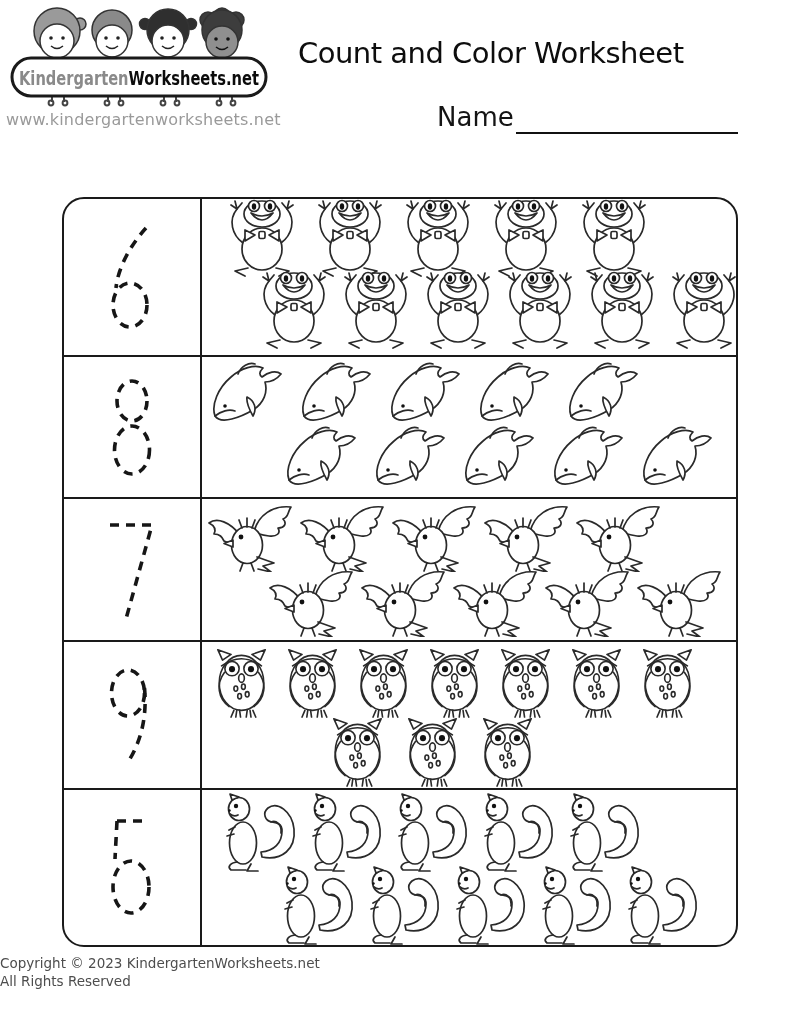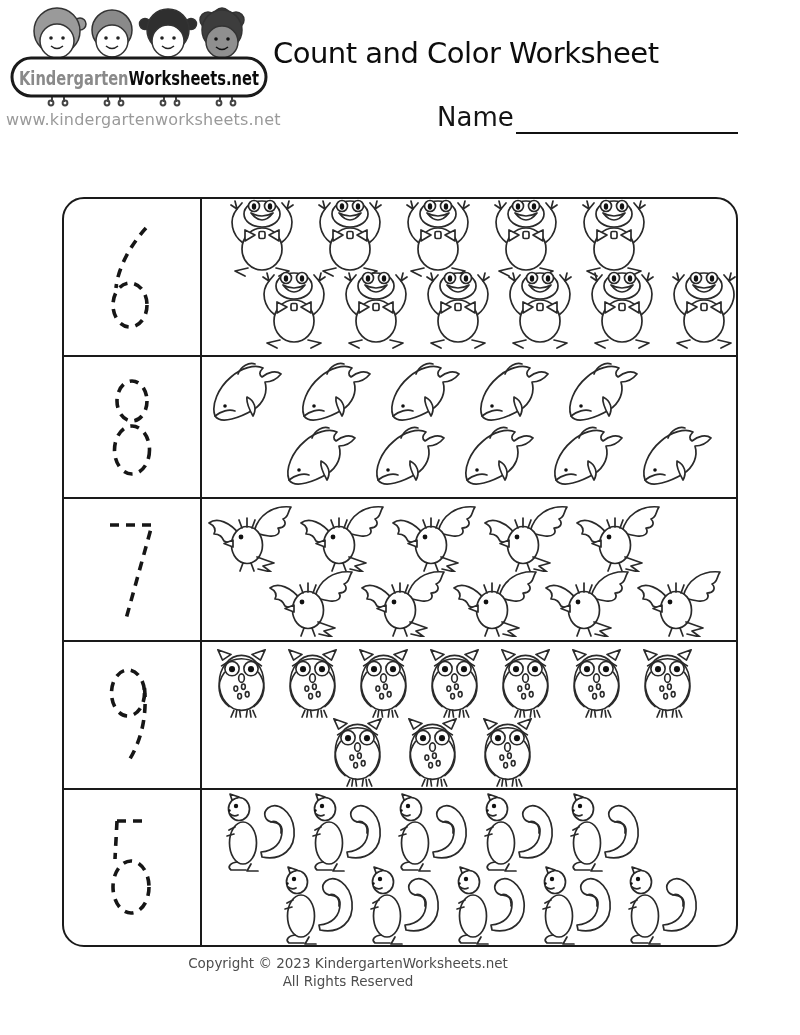--- a/index.html
+++ b/index.html
@@ -5,41 +5,41 @@
   html,body{margin:0;padding:0}
   body{width:800px;height:1035px;background:#fff;position:relative;
        font-family:"DejaVu Sans","Liberation Sans",sans-serif;color:#1a1a1a;overflow:hidden}
   .abs{position:absolute}
 
   
   #logo{left:8px;top:4px;width:262px;height:104px}
   #logo-url{left:6px;top:110px;width:262px;text-align:left;font-size:16px;color:#9a9a9a;letter-spacing:.2px}
 
   
-  #page-title{left:273px;top:36px;font-size:29px;color:#0d0d0d;letter-spacing:-.5px;white-space:nowrap}
+  #page-title{left:298px;top:36px;font-size:29px;color:#0d0d0d;letter-spacing:-.5px;white-space:nowrap}
   #name-row{left:437px;top:102px;display:flex;align-items:flex-start}
   #name-label{font-size:26px;color:#141414}
   #name-line{display:inline-block;width:222px;height:30px;border-bottom:2px solid #111;margin-left:2px}
 
   
   #instructions{left:88px;top:140px;font-size:19px;line-height:24px;color:#1c1c1c}
 
   
   #wtable{left:62px;top:197px;width:676px;height:750px;border:2px solid #1a1a1a;border-radius:22px;
           box-sizing:border-box;overflow:hidden;display:flex;flex-direction:column;background:#fff}
   .wrow{display:flex;box-sizing:border-box}
   .wrow + .wrow{border-top:2px solid #1a1a1a}
   .r0{height:156px}.r1{height:142px}.r2{height:143px}.r3{height:148px}.r4{flex:1}
   .num-cell{width:136px;border-right:2px solid #1a1a1a;display:flex;align-items:center;justify-content:center;flex:none}
   .img-cell{position:relative;flex:1;overflow:hidden}
   .strip{position:absolute;display:flex}
   .animal{flex:none}
 
   
-  #footer{left:0;top:954px;width:696px;text-align:center;font-size:13.5px;line-height:18px;color:#4d4d4d}
+  #footer{left:0;top:954px;width:696px;text-align:left;font-size:13.5px;line-height:18px;color:#4d4d4d}
 </style>
 </head>
 <body>
 
 <svg width="0" height="0" style="position:absolute" aria-hidden="true">
   <defs>
     <symbol id="sym-frog" viewBox="0 0 80 80">
       <g fill="#fff" stroke="#2a2a2a" stroke-width="1.7" stroke-linecap="round" stroke-linejoin="round">
         <path d="M21,44 C10,36 6,21 15,10" fill="none"></path>
         <path d="M15,10 l-6,-4 M15,10 l-2,-8 M15,10 l5,-6" fill="none"></path>

